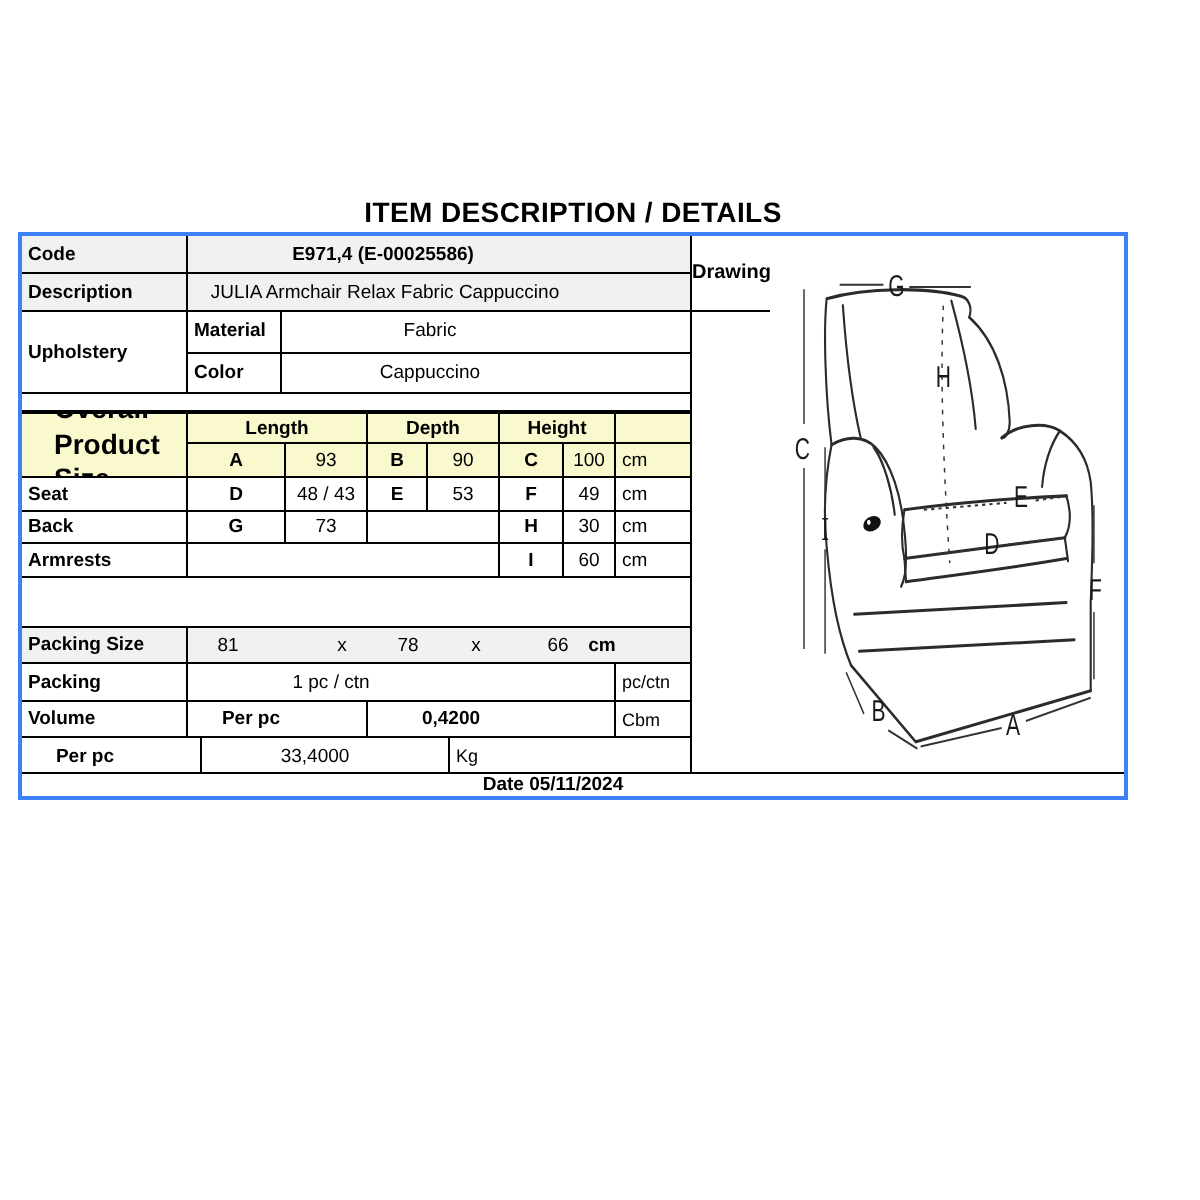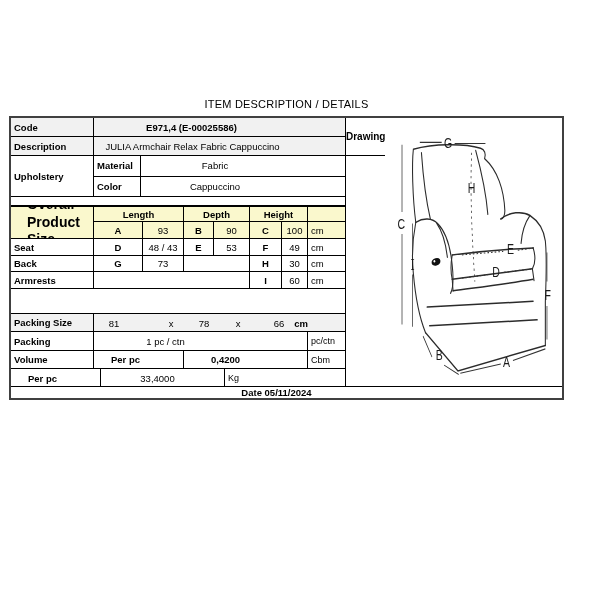--- a/index.html
+++ b/index.html
@@ -4,25 +4,25 @@
 <style>
   html,body{margin:0;padding:0;}
   body{
     width:600px;height:600px;background:#ffffff;position:relative;
     font-family:"Liberation Sans","DejaVu Sans",sans-serif;color:#000;
     -webkit-font-smoothing:antialiased;
   }
   .bold{font-weight:bold;}
   .title{
     position:absolute;top:98px;left:10px;width:553px;
-    text-align:center;font-size:11px;font-weight:normal;letter-spacing:.2px;
+    text-align:center;font-size:14px;font-weight:bold;letter-spacing:.2px;
   }
   .sheet{
     position:absolute;left:9px;top:116px;width:555px;height:284px;
-    border:2px solid #404040;box-sizing:border-box;background:#fff;
+    border:2px solid #3b82f6;box-sizing:border-box;background:#fff;
     display:flex;flex-direction:column;font-size:9.5px;
   }
   .main{display:flex;flex-direction:row;height:269px;border-bottom:1px solid #000;box-sizing:border-box;}
   .left{width:335px;border-right:1px solid #000;box-sizing:border-box;display:flex;flex-direction:column;}
   .right{flex:1;display:flex;flex-direction:row;}
 
   .row{display:flex;flex-direction:row;border-bottom:1px solid #000;box-sizing:border-box;flex:0 0 auto;}
   .cell{display:flex;align-items:center;border-right:1px solid #000;box-sizing:border-box;overflow:hidden;white-space:nowrap;}
   .cell:last-child{border-right:none;}
   .center{justify-content:center;}

